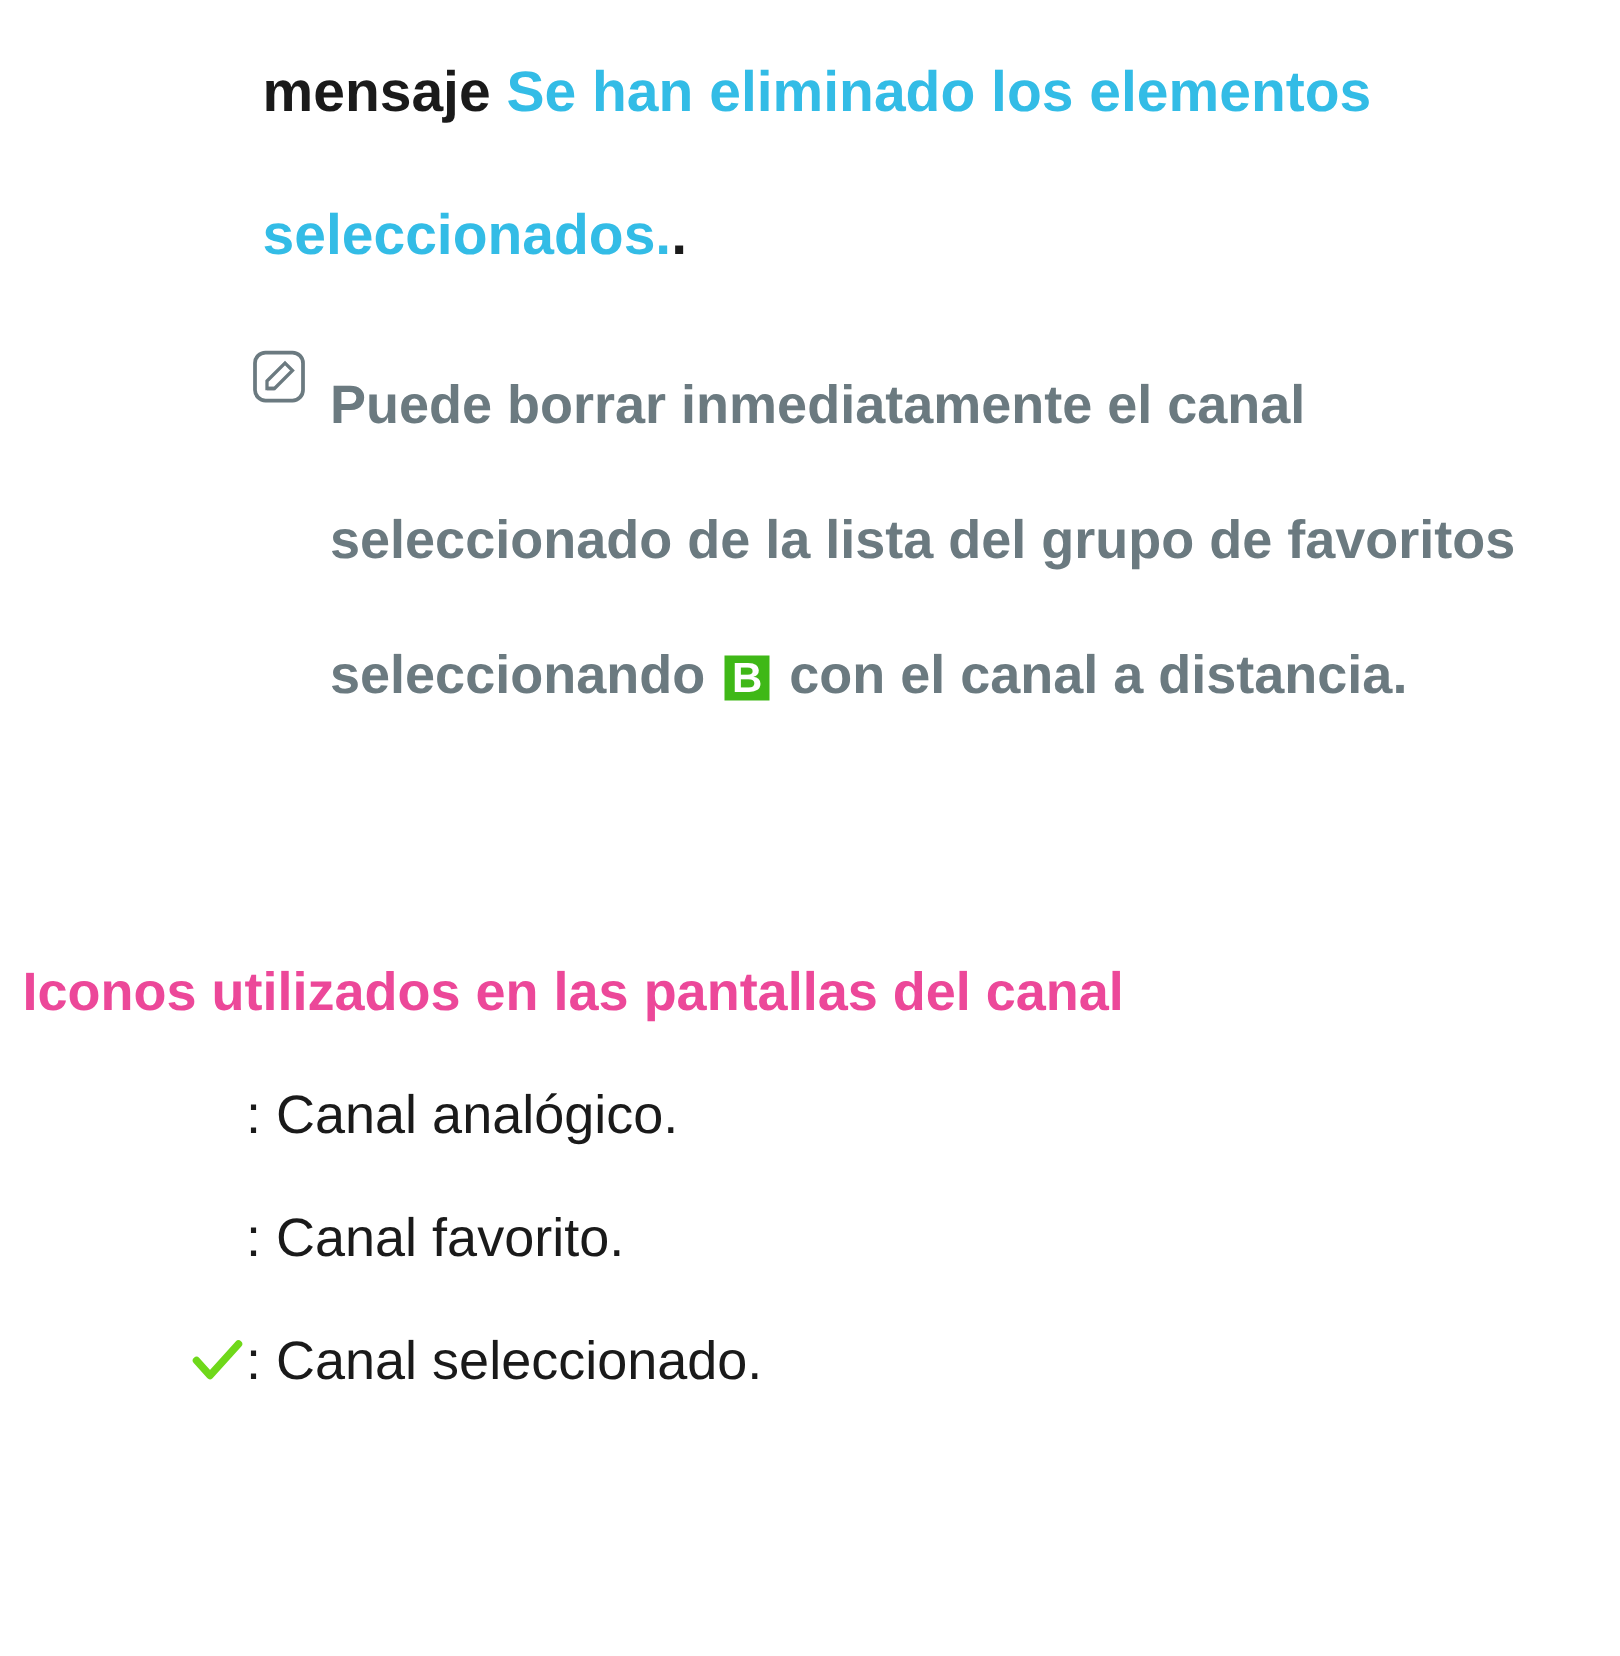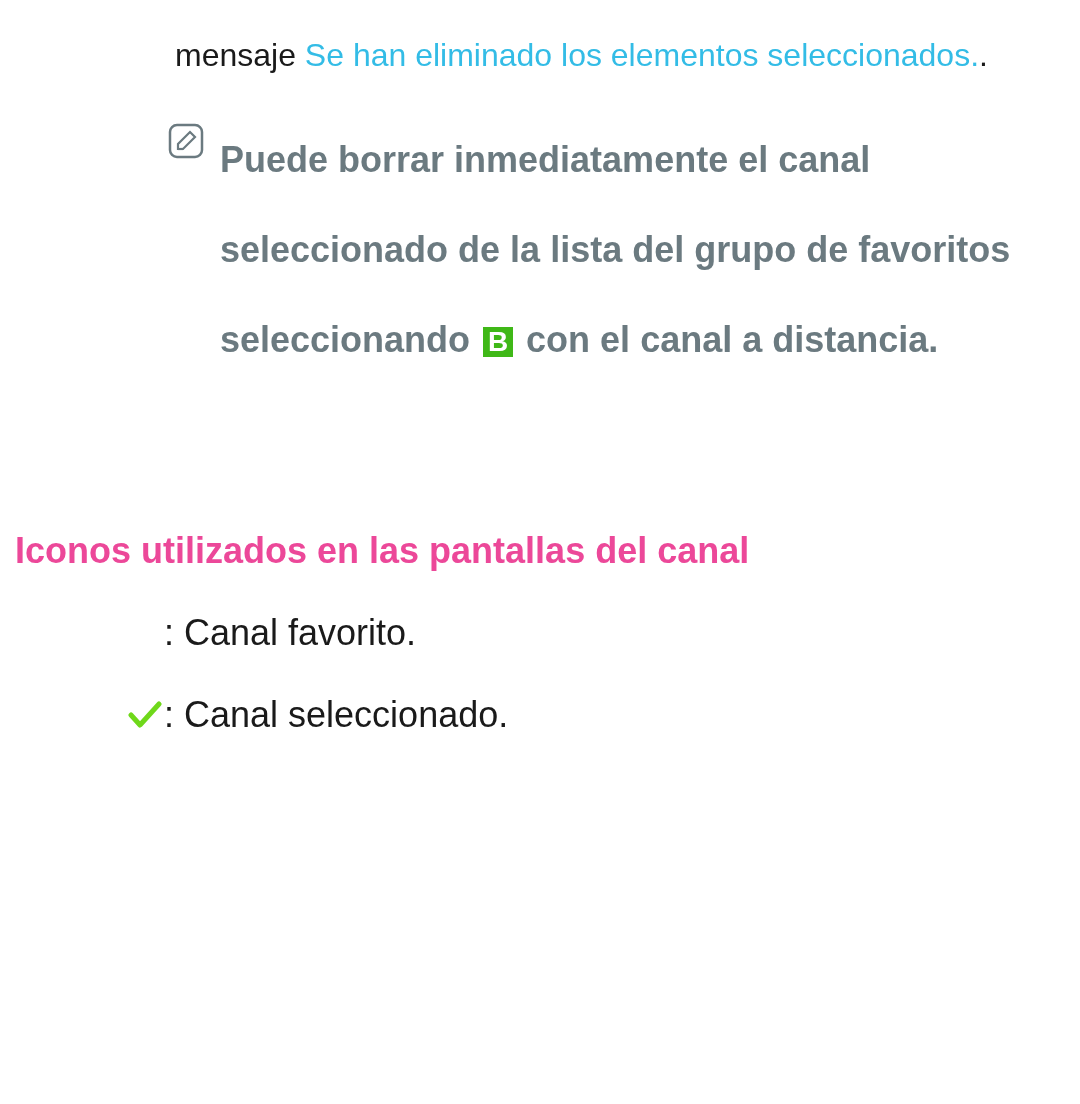--- a/index.html
+++ b/index.html
@@ -14,22 +14,22 @@
       height: 1104px;
       padding: 0;
       position: relative;
     }
     .top-section {
       padding-left: 175px;
       padding-right: 30px;
       padding-top: 15px;
     }
     .message-line {
-      font-size: 32px;
-      font-weight: normal;
+      font-size: 38px;
+      font-weight: bold;
       line-height: 2.5;
     }
     .msg-black {
       color: #1a1a1a;
     }
     .msg-cyan {
       color: #33bce6;
     }
     .note-block {
       margin-top: 20px;
@@ -119,20 +119,24 @@
       <span>Puede borrar inmediatamente el canal seleccionado de la lista del grupo de favoritos seleccionando </span><span class="b-button">B</span><span> con el canal a distancia.</span>
     </div>
   </div>
 </div>
 
 <div class="section-heading">Iconos utilizados en las pantallas del canal</div>
 
 <div class="icon-list">
   <div class="icon-item">
     <span class="icon-slot"></span>
+    <span class="icon-label">: Canal analógico.</span>
+  </div>
+  <div class="icon-item">
+    <span class="icon-slot"></span>
     <span class="icon-label">: Canal favorito.</span>
   </div>
   <div class="icon-item">
     <span class="icon-slot check-icon">
       <svg viewBox="0 0 34 30">
         <path d="M 3 15 L 12 25 L 31 4" fill="none" stroke="#6fd81a" stroke-width="5" stroke-linecap="round" stroke-linejoin="round"></path>
       </svg>
     </span>
     <span class="icon-label">: Canal seleccionado.</span>
   </div>

